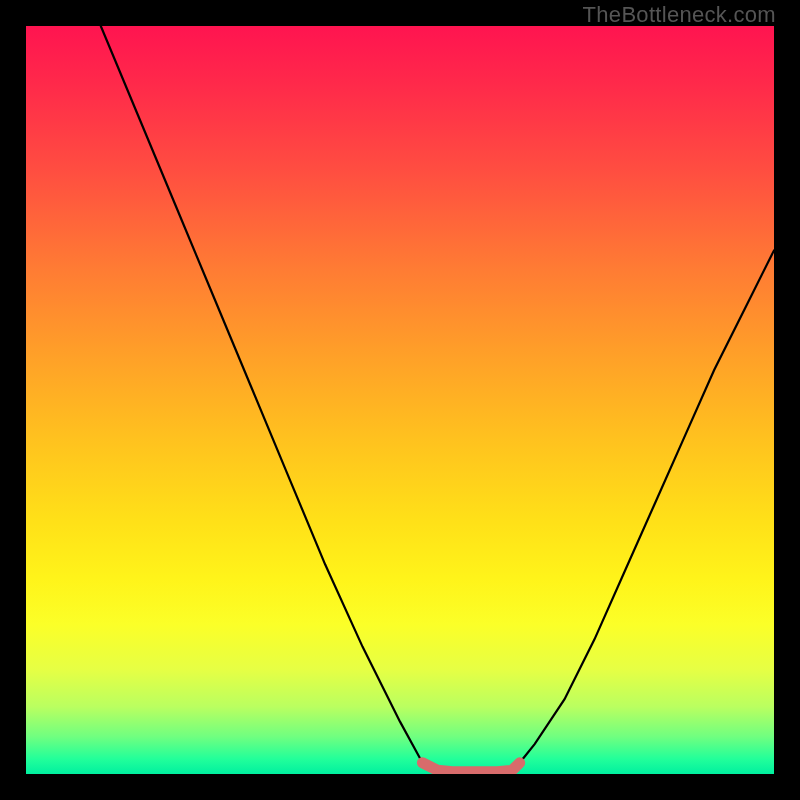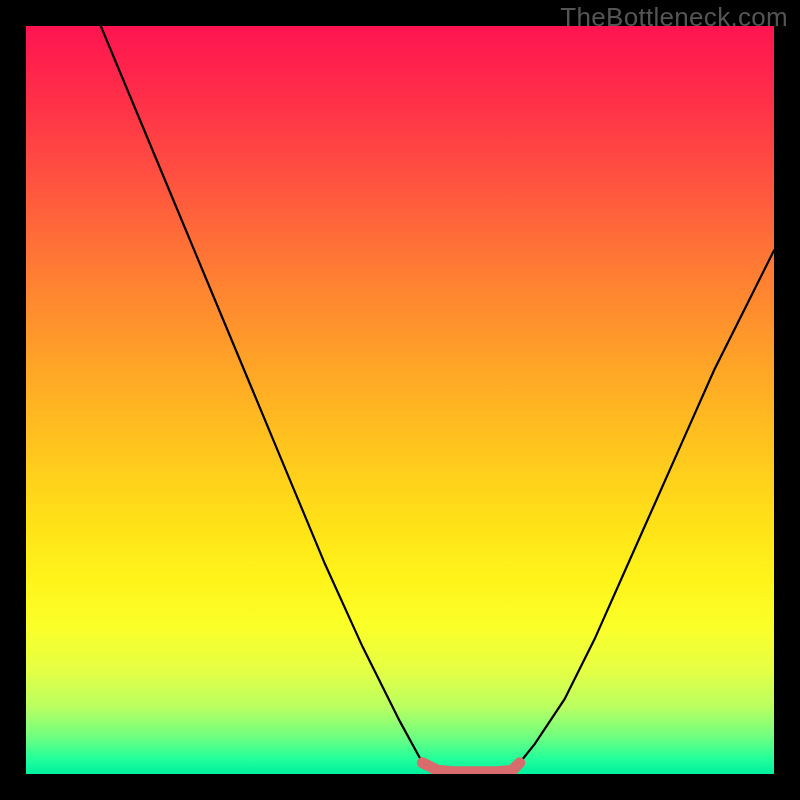--- a/index.html
+++ b/index.html
@@ -13,23 +13,23 @@
   }
   .frame {
     position: relative;
     width: 800px;
     height: 800px;
     background: #000;
   }
   .watermark {
     position: absolute;
     top: 2px;
-    right: 12px;
+    right: 24px;
     color: #555;
-    font-size: 26px;
+    font-size: 22px;
     font-weight: 500;
     letter-spacing: 0.3px;
     z-index: 10;
   }
   .plot-area {
     position: absolute;
     left: 26px;
     top: 26px;
     width: 748px;
     height: 748px;

